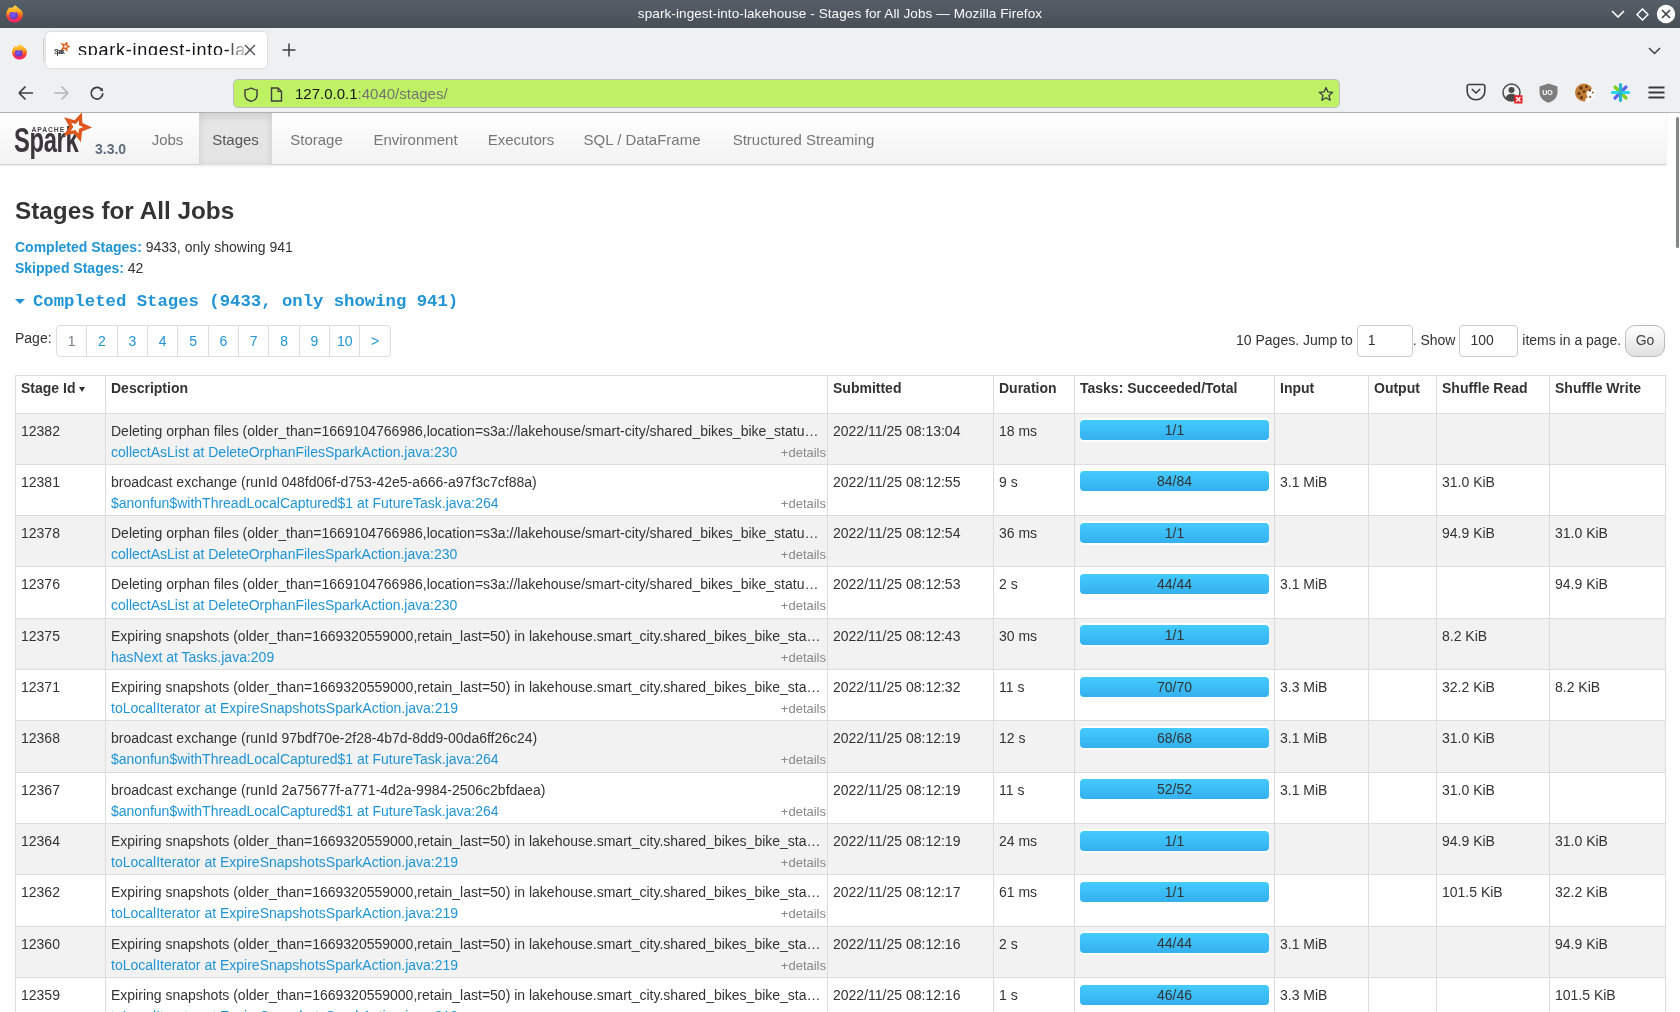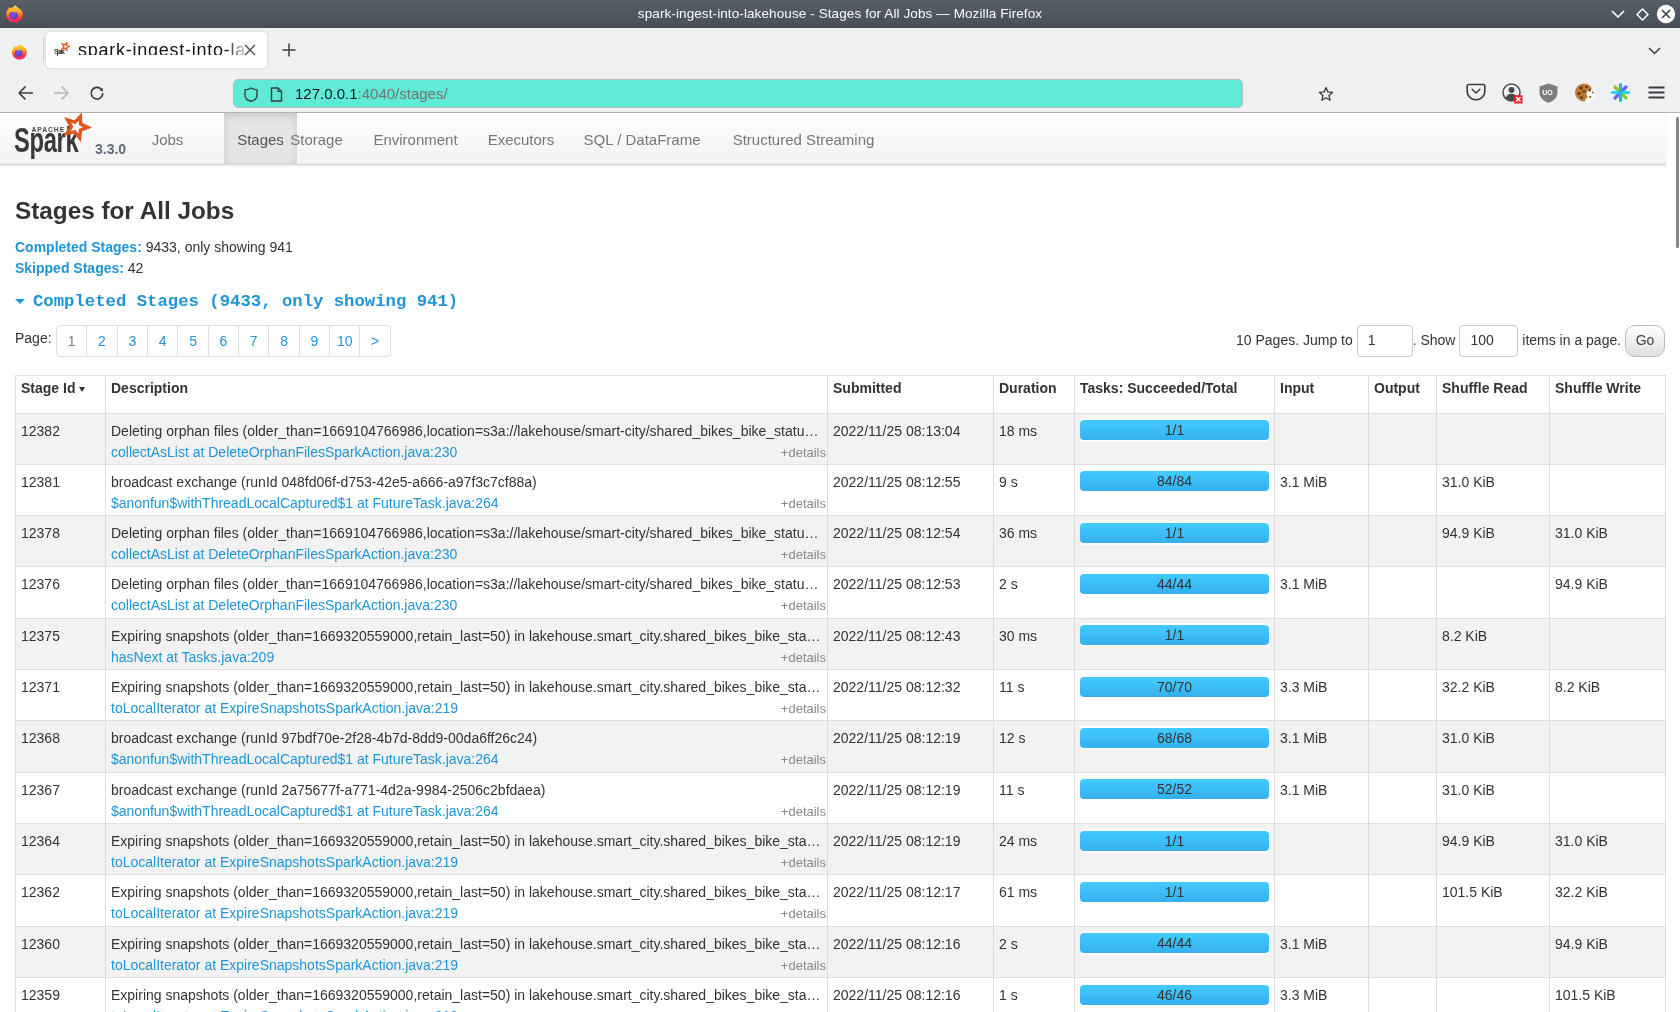--- a/index.html
+++ b/index.html
@@ -12,22 +12,22 @@
 #tabbar { position:absolute; left:0; top:28px; width:1680px; height:44px;
   background:#eff0f2; }
 #tab { position:absolute; left:46px; top:4px; width:221px; height:36px;
   background:#fff; border-radius:4px; box-shadow:0 0 2px rgba(0,0,0,.25); }
 #tabtitle { position:absolute; left:32px; top:0; height:23px; line-height:36px;
   font-size:18px; letter-spacing:0.75px; color:#15141a; white-space:nowrap; overflow:hidden; width:172px;text-decoration:underline;
   -webkit-mask-image:linear-gradient(90deg,#000 86%,transparent); }
 .vsep { position:absolute; left:43px; top:10px; width:1px; height:24px; background:#cfd0d4; }
 #toolbar { position:absolute; left:0; top:72px; width:1680px; height:41px;
   background:#eff0f2; border-bottom:1px solid #b2b4b6; }
-#urlfield { position:absolute; left:233px; top:7px; width:1010px; height:29px;
-  background:#5eead4; border:1px solid #babcc0; border-radius:5px; }
+#urlfield { position:absolute; left:233px; top:7px; width:1107px; height:29px;
+  background:#bef264; border:1px solid #babcc0; border-radius:5px; }
 #urltext { position:absolute; left:61px; top:0; height:27px; line-height:27px;
   font-size:15px; color:#15141a; white-space:nowrap; }
 #urltext .dim { color:#737373; }
 #sparknav { position:absolute; left:0; top:113px; width:1666px; height:52px;
   background:linear-gradient(#ffffff,#f2f2f2); border-bottom:1px solid #d0d0d0;
   box-shadow:0 1px 3px rgba(0,0,0,.09); z-index:5; }
 .navitem { position:absolute; top:0; height:52px; line-height:54px; font-size:15px;
   color:#777; text-align:center; }
 .navitem.active { background:#e5e5e5; color:#555;
   box-shadow:inset 0 3px 8px rgba(0,0,0,.12); }
@@ -211,21 +211,21 @@
 <div id="sparknav">
   <svg class="abs" style="left:12px;top:0;" width="120" height="48" viewBox="0 0 120 48">
     <text x="19.5" y="18.5" font-size="6.8" letter-spacing="0.9" font-weight="bold" fill="#48464a" font-family="Liberation Sans">APACHE</text>
     <g transform="translate(2,0) scale(0.68 1)">
       <text x="0" y="39" font-size="35" font-weight="bold" fill="#3a383c" font-family="Liberation Sans" letter-spacing="-0.5">Spark</text>
     </g>
     <path d="M68.4 3.4 L68.7 11.1 L75.8 14.4 L68.5 17.1 L67.6 24.9 L62.8 18.8 L55.1 20.3 L59.4 13.8 L55.6 7.0 L63.1 9.1 Z" fill="none" stroke="#e0571e" stroke-width="3.4"></path>
   </svg>
   <div class="abs" style="left:95px;top:27px;font-size:14px;font-weight:bold;color:#5e6b7a;line-height:18px;">3.3.0</div>
   <div class="navitem" style="left:136px;width:63px;">Jobs</div>
-  <div class="navitem active" style="left:199px;width:73px;margin-left:25px;">Stages</div>
+  <div class="navitem active" style="left:199px;width:73px;">Stages</div>
   <div class="navitem" style="left:275px;width:83px;">Storage</div>
   <div class="navitem" style="left:358px;width:115px;">Environment</div>
   <div class="navitem" style="left:473px;width:96px;">Executors</div>
   <div class="navitem" style="left:717px;width:173px;">Structured Streaming</div>
   <div class="navitem" style="left:569px;width:146px;">SQL / DataFrame</div>
 </div>
 <div id="content">
   <div id="h3">Stages for All Jobs</div>
   <div id="kv">
     <div><b>Completed Stages:</b> 9433, only showing 941</div>

